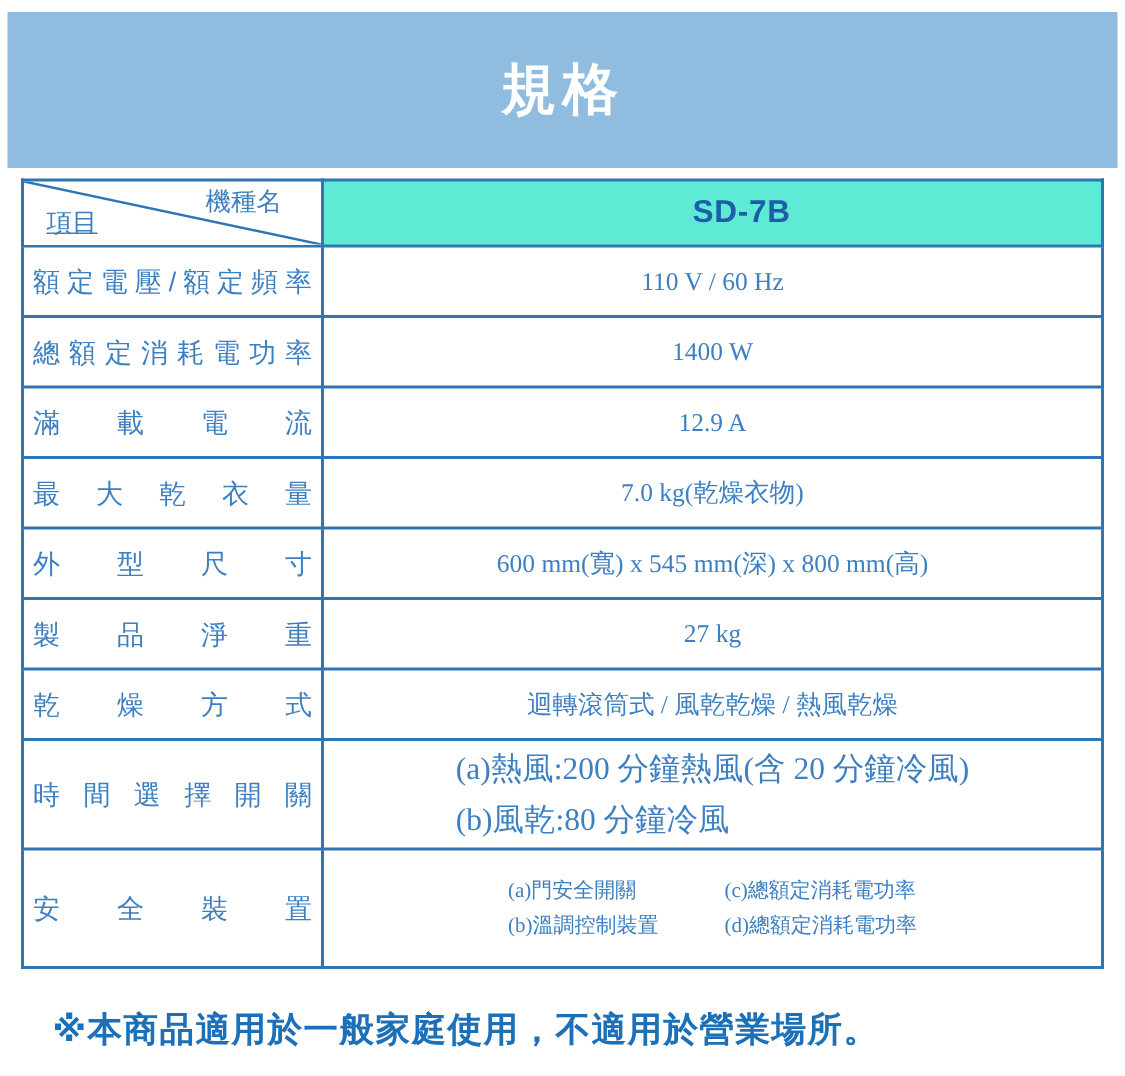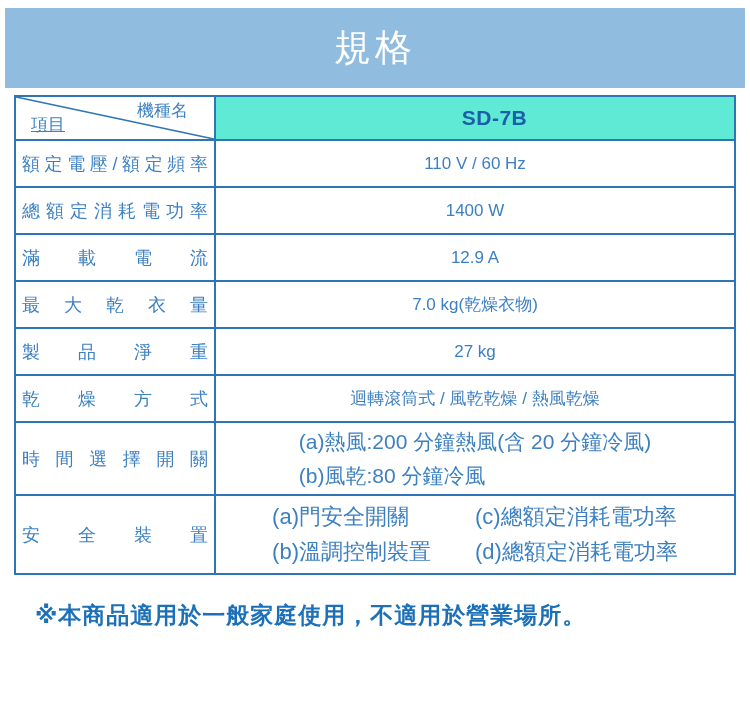--- a/index.html
+++ b/index.html
@@ -5,24 +5,24 @@
   html,body { margin:0; padding:0; background:#ffffff; }
   body {
     width:750px; height:717px;
     font-family:"Liberation Sans","DejaVu Sans",sans-serif;
     -webkit-font-smoothing:antialiased;
   }
   .page { width:750px; height:717px; background:#ffffff; overflow:hidden; }
 
   
   .title-band {
-    margin:8px 5px 0 5px; height:80px;
+    margin:8px 5px 0 5px; height:104px;
     background:#8FBCDF;
     display:flex; align-items:center; justify-content:center;
-    color:#ffffff; font-size:37px; font-weight:normal; letter-spacing:4px;
+    color:#ffffff; font-size:37px; font-weight:bold; letter-spacing:4px;
   }
 
   
   .spec-table {
     width:722px; margin:7px auto 0 auto;
     border-collapse:collapse; table-layout:fixed;
     border:2px solid #2E75B6;
   }
   .spec-table td { border:2px solid #2E75B6; vertical-align:middle; }
   .col-label { width:200px; }
@@ -47,30 +47,30 @@
   .model-cell {
     background:#5eead4; text-align:center;
     color:#1A5FA8; font-weight:bold; font-size:21px; letter-spacing:0.5px;
   }
 
   .label-cell {
     padding:0 6px; color:#3D80C2; font-size:18px;
     text-align:justify; text-align-last:justify;
   }
   .value-cell {
-    text-align:center; color:#3D80C2; font-size:17px;
+    text-align:center; color:#3D80C2; font-size:17px;font-family:Liberation Serif, serif;
   }
 
   .multiline-block {
     display:inline-block; text-align:left; line-height:1.6; font-size:21px;
   }
   .safety-grid {
     display:inline-grid; grid-template-columns:auto auto;
     column-gap:44px; row-gap:3px;
-    text-align:left; font-size:22px; line-height:1.45;
+    text-align:left; font-size:14px; line-height:1.45;
   }
 
   .footnote {
     margin:25px 0 0 35px;
     color:#1C70B8; font-size:23px; font-weight:bold; letter-spacing:1px;
   }
 </style>
 </head>
 <body>
 
@@ -108,20 +108,24 @@
     </tr>
     <tr class="simple-row">
       <td class="label-cell">滿載電流</td>
       <td class="value-cell">12.9 A</td>
     </tr>
     <tr class="simple-row">
       <td class="label-cell">最大乾衣量</td>
       <td class="value-cell">7.0 kg(乾燥衣物)</td>
     </tr>
     <tr class="simple-row">
+      <td class="label-cell">外型尺寸</td>
+      <td class="value-cell">600 mm(寬) x 545 mm(深) x 800 mm(高)</td>
+    </tr>
+    <tr class="simple-row">
       <td class="label-cell">製品淨重</td>
       <td class="value-cell">27 kg</td>
     </tr>
     <tr class="simple-row">
       <td class="label-cell">乾燥方式</td>
       <td class="value-cell">迴轉滾筒式 / 風乾乾燥 / 熱風乾燥</td>
     </tr>
 
     <tr class="time-row">
       <td class="label-cell">時間選擇開關</td>

